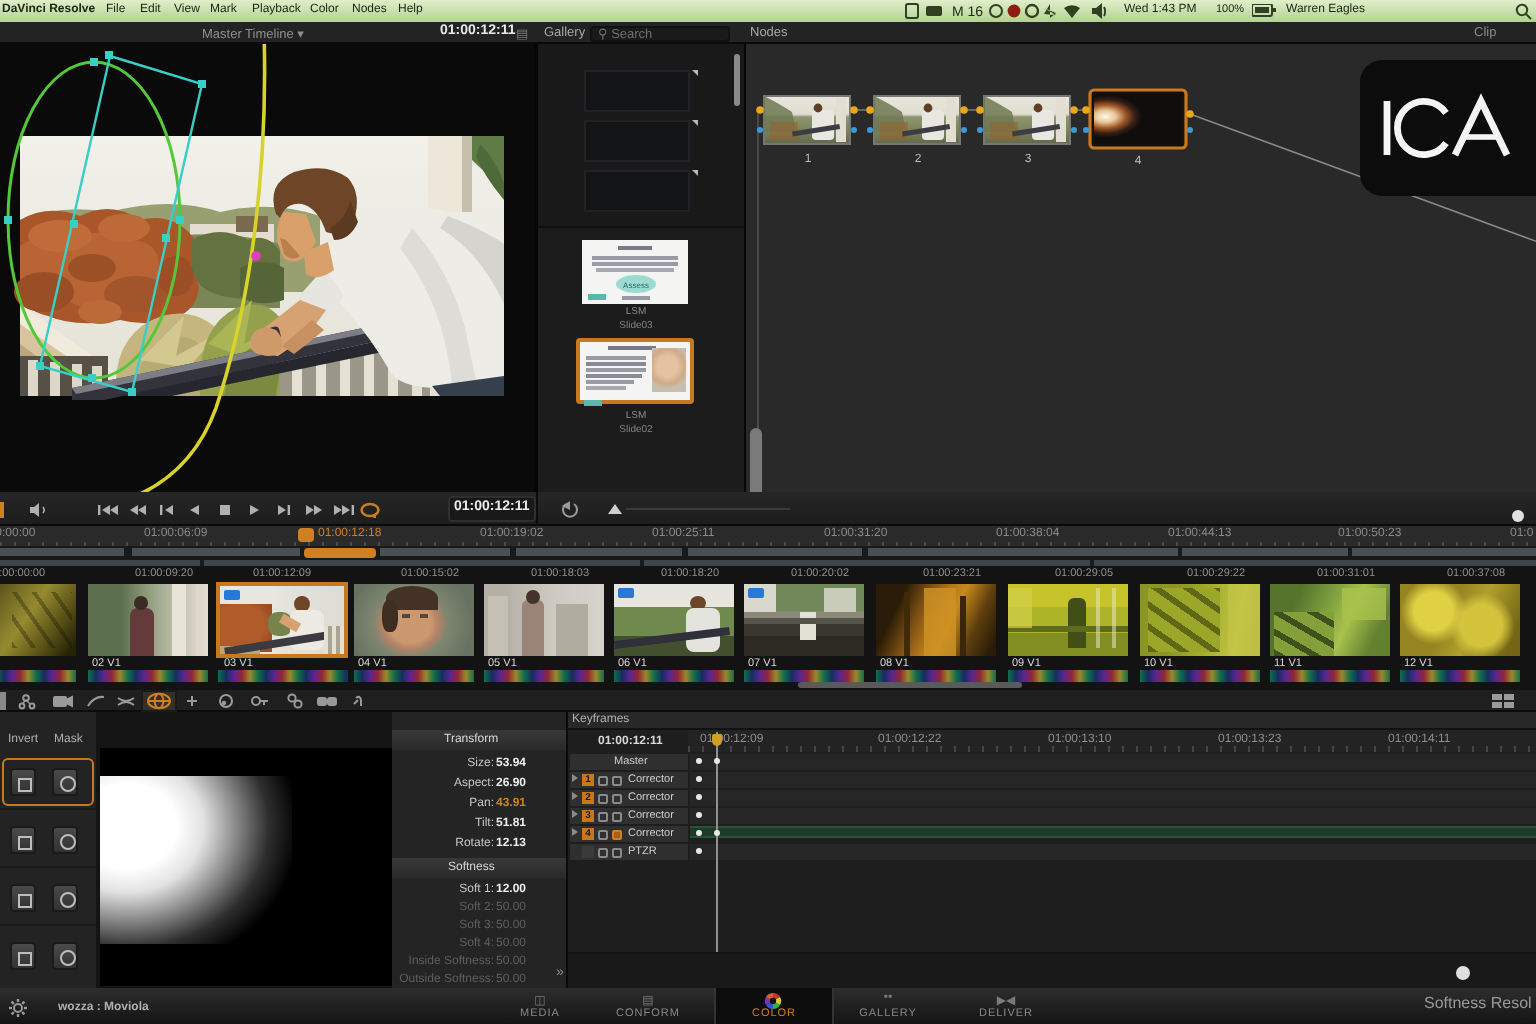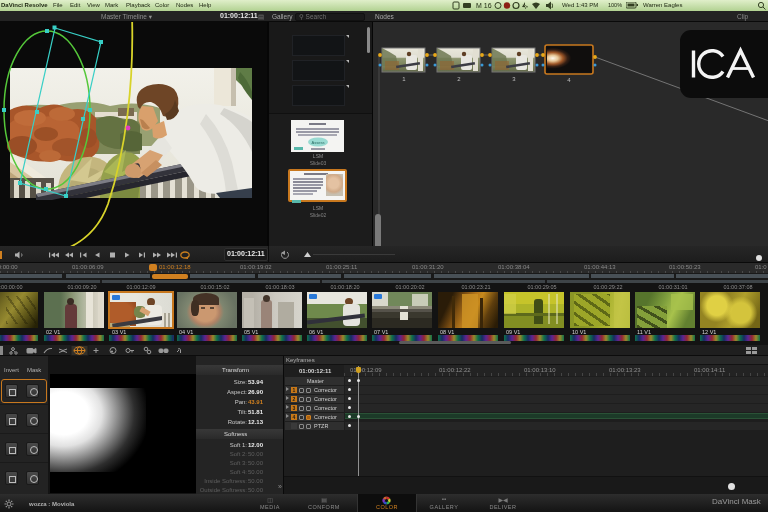--- a/index.html
+++ b/index.html
@@ -742,16 +742,16 @@
       <path d="M10 10 L10 19 A9 9 0 0 1 2.2 14.5 Z" fill="#3050d0"></path>
       <path d="M10 10 L2.2 14.5 A9 9 0 0 1 2.2 5.5 Z" fill="#8030c0"></path>
       <path d="M10 10 L2.2 5.5 A9 9 0 0 1 10 1 Z" fill="#d06030"></path>
       <circle cx="10" cy="10" r="3.5" fill="#111"></circle>
     </svg>
     <span class="tb" style="left:357px;color:#d08020;">COLOR</span>
     <span class="tbi" style="left:414px;">▪▪</span>
       <span class="tb" style="left:414px;">GALLERY</span>
     <span class="tbi" style="left:473px;">▶◀</span>
       <span class="tb" style="left:473px;">DELIVER</span>
-    <span class="t" style="left:712px;top:3px;color:#9a9a9a;font-size:8px;">DaVinci Mask</span>
+    <span class="t" style="left:712px;top:3px;color:#9a9a9a;font-size:8px;">Softness Resol</span>
   </div>
 
 </div>
 
 </body></html>

